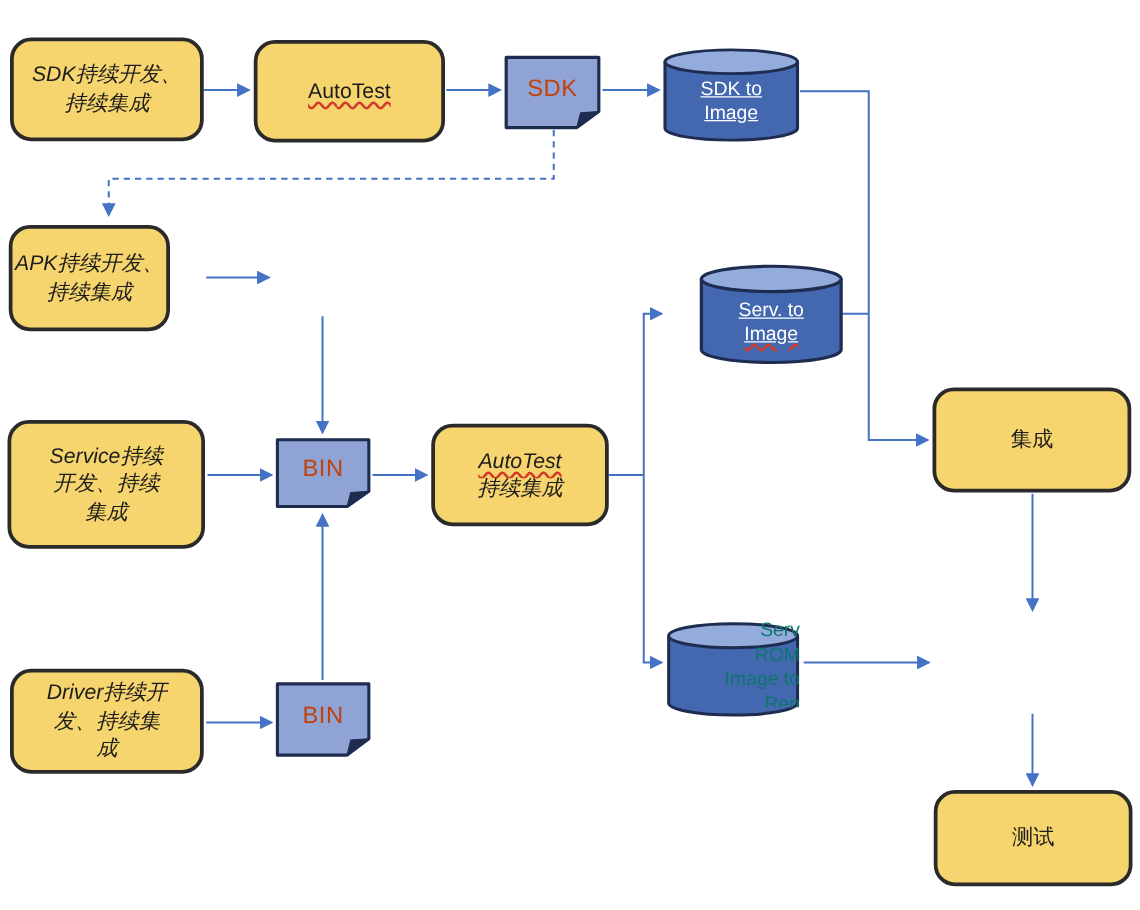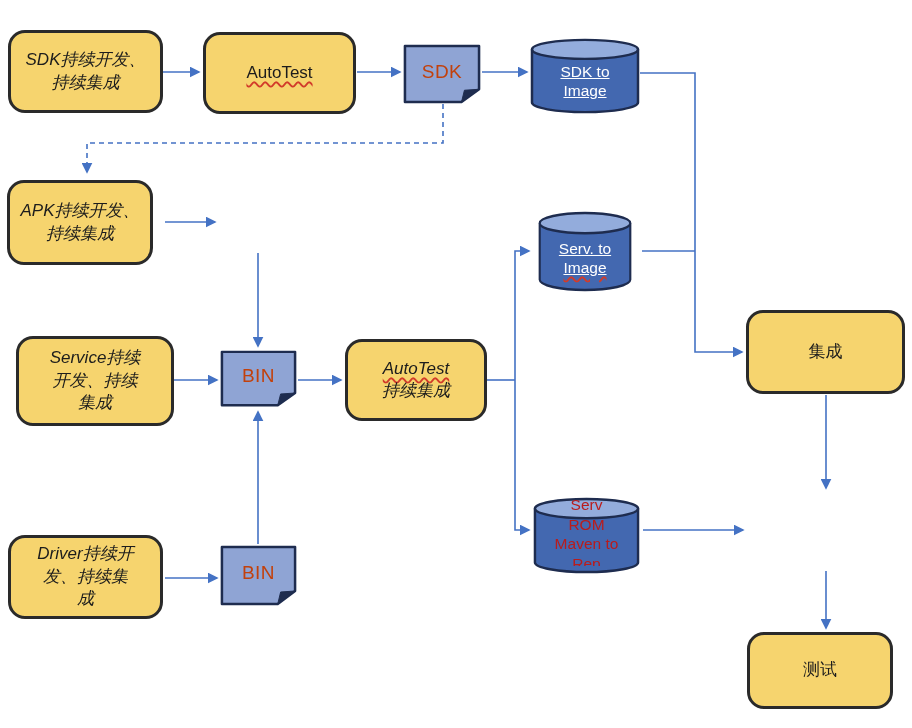--- a/index.html
+++ b/index.html
@@ -40,21 +40,21 @@
   .docnode .shape{position:absolute;left:0;top:0;width:100%;height:100%;}
   .docnode .page{fill:var(--doc-fill);stroke:var(--doc-border);stroke-width:2.6;stroke-linejoin:round;}
   .docnode .fold{fill:var(--doc-border);stroke:var(--doc-border);stroke-width:1;stroke-linejoin:round;}
   .doclabel{position:relative;font-size:19px;letter-spacing:.5px;transform:translateY(-3px);}
   .cyl{color:#fff;text-decoration:underline;}
   .cyl .shape{position:absolute;left:0;top:0;width:100%;height:100%;}
   .cyl .body{fill:var(--cyl-body);stroke:var(--doc-border);stroke-width:2.5;}
   .cyl .lid{fill:var(--cyl-top);stroke:var(--doc-border);stroke-width:2.5;}
   .cyltxt{position:relative;text-align:center;font-size:15.5px;line-height:19px;}
   .cyltxt .ln{display:block;}
-  .clipwrap{position:absolute;left:0;top:-2px;right:0;height:71px;overflow:hidden;text-align:center;font-size:15.5px;line-height:19.5px;color:#b91c1c;}
+  .clipwrap{position:absolute;left:0;top:-2px;right:0;height:71px;overflow:hidden;text-align:right;font-size:15.5px;line-height:19.5px;color:#0f766e;}
   .clipwrap .ln{display:block;}
 </style>
 </head>
 <body>
 
 <div class="canvas">
 
   <svg class="connectors" viewBox="0 0 912 728">
     <defs>
       <marker id="arr" viewBox="0 0 10 10" refX="8.5" refY="5" markerWidth="11" markerHeight="11" orient="auto-start-reverse" markerUnits="userSpaceOnUse">
@@ -87,28 +87,28 @@
     <div class="txt">
       <span class="ln">SDK持续开发、</span>
       <span class="ln">持续集成</span>
     </div>
   </div>
 
   <div class="node ybox" style="left:203px;top:32px;width:153px;height:82px">
     <span class="wavy">AutoTest</span>
   </div>
 
-  <div class="node ybox" style="left:7px;top:180px;width:146px;height:85px">
+  <div class="node ybox" style="left:7px;top:180px;width:129px;height:85px">
     <div class="txt">
       <span class="ln">APK持续开发、</span>
       <span class="ln">持续集成</span>
     </div>
   </div>
 
-  <div class="node ybox" style="left:16px;top:336px;width:158px;height:90px">
+  <div class="node ybox" style="left:6px;top:336px;width:158px;height:103px">
     <div class="txt">
       <span class="ln">Service持续</span>
       <span class="ln">开发、持续</span>
       <span class="ln">集成</span>
     </div>
   </div>
 
   <div class="node ybox" style="left:345px;top:339px;width:142px;height:82px">
     <div class="txt">
       <span class="ln wavy">AutoTest</span>
@@ -122,21 +122,21 @@
       <span class="ln">发、持续集</span>
       <span class="ln">成</span>
     </div>
   </div>
 
   <div class="node ybox" style="left:746px;top:310px;width:159px;height:84px">
     <span>集成</span>
   </div>
 
 
-  <div class="node ybox" style="left:747px;top:632px;width:146px;height:77px">
+  <div class="node ybox" style="left:747px;top:632px;width:159px;height:77px">
     <span>测试</span>
   </div>
 
   <div class="node docnode" style="left:403px;top:44px;width:78px;height:61px">
     <svg class="shape" viewBox="0 0 80 62" preserveAspectRatio="none">
       <path class="page" d="M2 2 H78 V46 L60 59 H2 Z"></path>
       <path class="fold" d="M78 46 L60 59 L63 47 Z"></path>
     </svg>
     <span class="doclabel">SDK</span>
   </div>
@@ -162,37 +162,37 @@
     <svg class="shape" viewBox="0 0 110 80" preserveAspectRatio="none">
       <path class="body" d="M2 12 L2 68 A53 10 0 0 0 108 68 L108 12"></path>
       <ellipse class="lid" cx="55" cy="12" rx="53" ry="10"></ellipse>
     </svg>
     <div class="cyltxt" style="padding-top:10px">
       <span class="ln">SDK to</span>
       <span class="ln">Image</span>
     </div>
   </div>
 
-  <div class="node cyl" style="left:538px;top:211px;width:94px;height:81px">
+  <div class="node cyl" style="left:559px;top:211px;width:116px;height:81px">
     <svg class="shape" viewBox="0 0 110 80" preserveAspectRatio="none">
       <path class="body" d="M2 12 L2 68 A53 10 0 0 0 108 68 L108 12"></path>
       <ellipse class="lid" cx="55" cy="12" rx="53" ry="10"></ellipse>
     </svg>
     <div class="cyltxt" style="padding-top:12px">
       <span class="ln">Serv. to</span>
       <span class="ln wavy">Image</span>
     </div>
   </div>
 
   <div class="node cyl" style="left:533px;top:497px;width:107px;height:77px">
     <svg class="shape" viewBox="0 0 110 80" preserveAspectRatio="none">
       <path class="body" d="M2 12 L2 68 A53 10 0 0 0 108 68 L108 12"></path>
       <ellipse class="lid" cx="55" cy="12" rx="53" ry="10"></ellipse>
     </svg>
     <div class="clipwrap">
       <span class="ln">Serv</span>
       <span class="ln">ROM</span>
-      <span class="ln">Maven to</span>
+      <span class="ln">Image to</span>
       <span class="ln">Rep</span>
     </div>
   </div>
 
 </div>
 
 </body></html>

